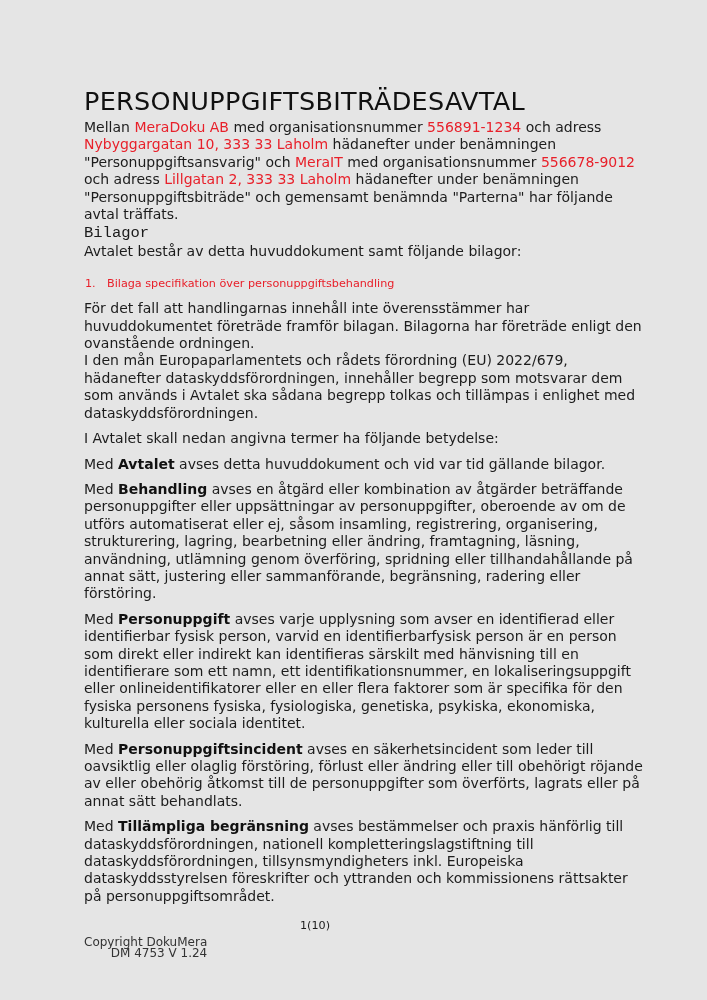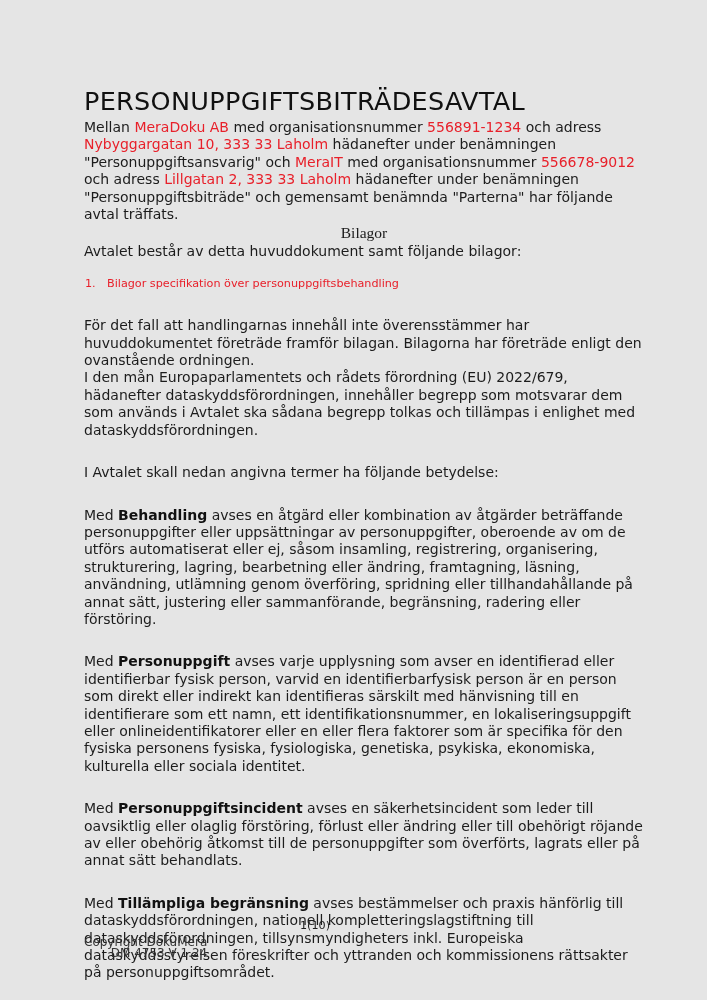--- a/index.html
+++ b/index.html
@@ -43,46 +43,45 @@
       margin: 0;
       color: #1c1c1c;
     }
     .intro {
       margin-top: 1px;
     }
     .red {
       color: #e8202a;
     }
     h2.section-heading {
-      font-family: Liberation Serif, serif;
+      font-family: Liberation Mono, monospace;
       font-size: 15.5px;
       font-weight: normal;
       color: #1a1a1a;
       margin: 0;
       line-height: 20px;
-      text-align: center;
     }
     .bilagor-heading { margin-top: 37px; }
     .def-heading { margin-top: 34px; }
     .list {
       list-style: none;
       margin: 14px 0 0 0;
       padding: 0;
     }
     .list li {
       font-size: 11.2px;
       line-height: 17.4px;
       color: #e8202a;
       display: flex;
     }
     .list .num {
       width: 22px;
       padding-left: 1px;
     }
-    .gap { margin-top: 25px; }
+    .gap { margin-top: 8px; }
     b { font-weight: bold; color: #111; }
     .footer-page {
       position: absolute;
       left: 0; width: 630px;
       top: 919px;
       text-align: center;
       font-size: 11.2px;
       color: #1c1c1c;
     }
     .footer-meta {
@@ -104,30 +103,31 @@
     <h1 class="doc-title">PERSONUPPGIFTSBITRÄDESAVTAL</h1>
 
     <p class="intro"><span>Mellan </span><span class="red">MeraDoku AB</span><span> med organisationsnummer </span><span class="red">556891-1234</span><span> och adress </span><span class="red">Nybyggargatan 10, 333 33 Laholm</span><span> hädanefter under benämningen "Personuppgiftsansvarig" och </span><span class="red">MeraIT</span><span> med organisationsnummer </span><span class="red">556678-9012</span><span> och adress </span><span class="red">Lillgatan 2, 333 33 Laholm</span><span> hädanefter under benämningen "Personuppgiftsbiträde" och gemensamt benämnda "Parterna" har följande avtal träffats.</span></p>
 
     <h2 class="section-heading bilagor-heading">Bilagor</h2>
     <p>Avtalet består av detta huvuddokument samt följande bilagor:</p>
 
     <ol class="list">
       <li>
         <span class="num">1.</span>
-        <span>Bilagor specifikation över personuppgiftsbehandling</span>
+        <span>Bilaga specifikation över personuppgiftsbehandling</span>
       </li>
     </ol>
 
     <p class="gap">För det fall att handlingarnas innehåll inte överensstämmer har huvuddokumentet företräde framför bilagan. Bilagorna har företräde enligt den ovanstående ordningen.</p>
 
     <p>I den mån Europaparlamentets och rådets förordning (EU) 2022/679, hädanefter dataskyddsförordningen, innehåller begrepp som motsvarar dem som används i Avtalet ska sådana begrepp tolkas och tillämpas i enlighet med dataskyddsförordningen.</p>
 
     <p class="gap">I Avtalet skall nedan angivna termer ha följande betydelse:</p>
 
+    <p class="gap"><span>Med </span><b>Avtalet</b><span> avses detta huvuddokument och vid var tid gällande bilagor.</span></p>
 
     <p class="gap"><span>Med </span><b>Behandling</b><span> avses en åtgärd eller kombination av åtgärder beträffande personuppgifter eller uppsättningar av personuppgifter, oberoende av om de utförs automatiserat eller ej, såsom insamling, registrering, organisering, strukturering, lagring, bearbetning eller ändring, framtagning, läsning, användning, utlämning genom överföring, spridning eller tillhandahållande på annat sätt, justering eller sammanförande, begränsning, radering eller förstöring.</span></p>
 
     <p class="gap"><span>Med </span><b>Personuppgift</b><span> avses varje upplysning som avser en identifierad eller identifierbar fysisk person, varvid en identifierbarfysisk person är en person som direkt eller indirekt kan identifieras särskilt med hänvisning till en identifierare som ett namn, ett identifikationsnummer, en lokaliseringsuppgift eller onlineidentifikatorer eller en eller flera faktorer som är specifika för den fysiska personens fysiska, fysiologiska, genetiska, psykiska, ekonomiska, kulturella eller sociala identitet.</span></p>
 
     <p class="gap"><span>Med </span><b>Personuppgiftsincident</b><span> avses en säkerhetsincident som leder till oavsiktlig eller olaglig förstöring, förlust eller ändring eller till obehörigt röjande av eller obehörig åtkomst till de personuppgifter som överförts, lagrats eller på annat sätt behandlats.</span></p>
 
     <p class="gap"><span>Med </span><b>Tillämpliga begränsning</b><span> avses bestämmelser och praxis hänförlig till dataskyddsförordningen, nationell kompletteringslagstiftning till dataskyddsförordningen, tillsynsmyndigheters inkl. Europeiska dataskyddsstyrelsen föreskrifter och yttranden och kommissionens rättsakter på personuppgiftsområdet.</span></p>
 
   </div>

